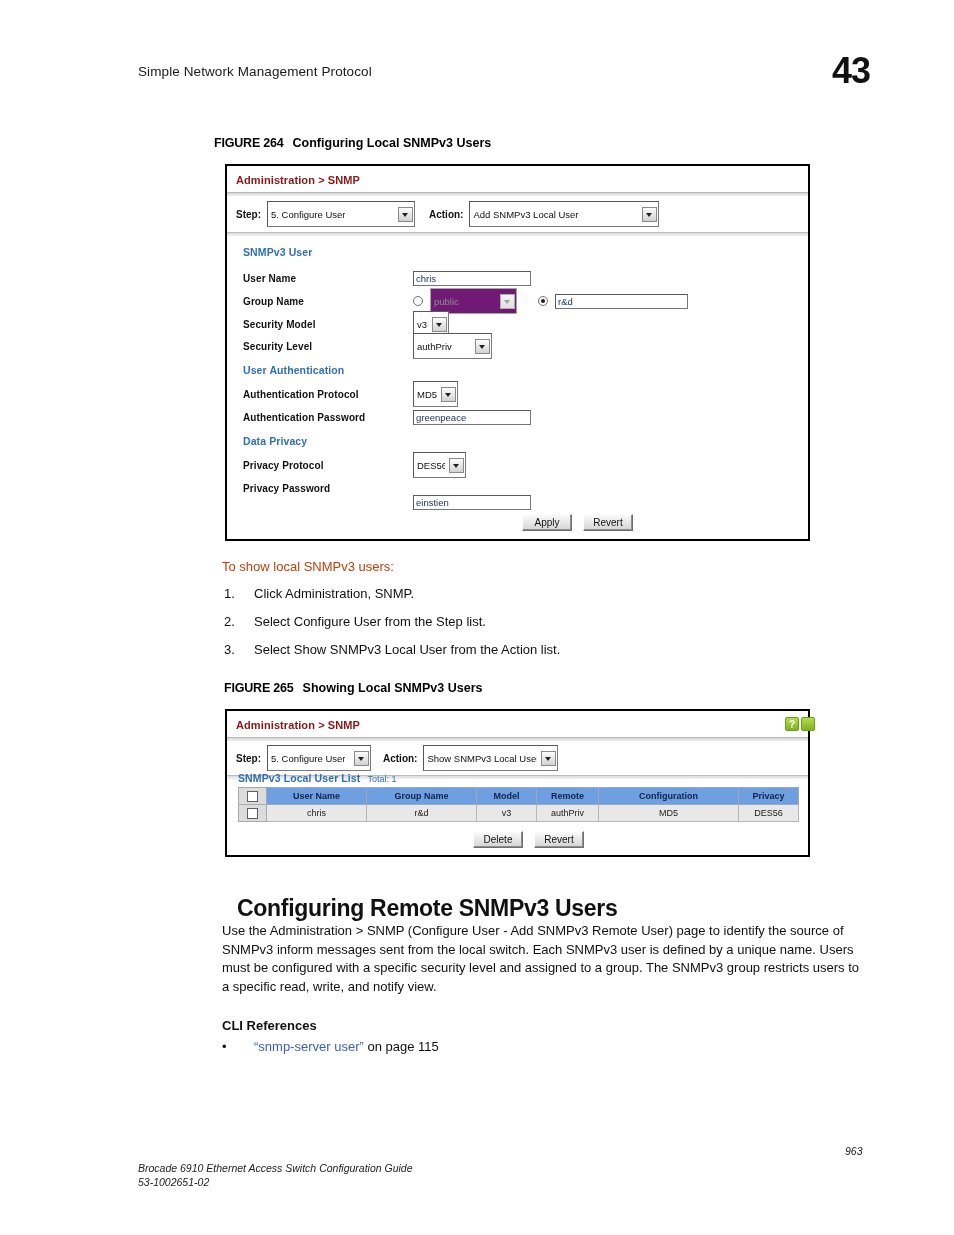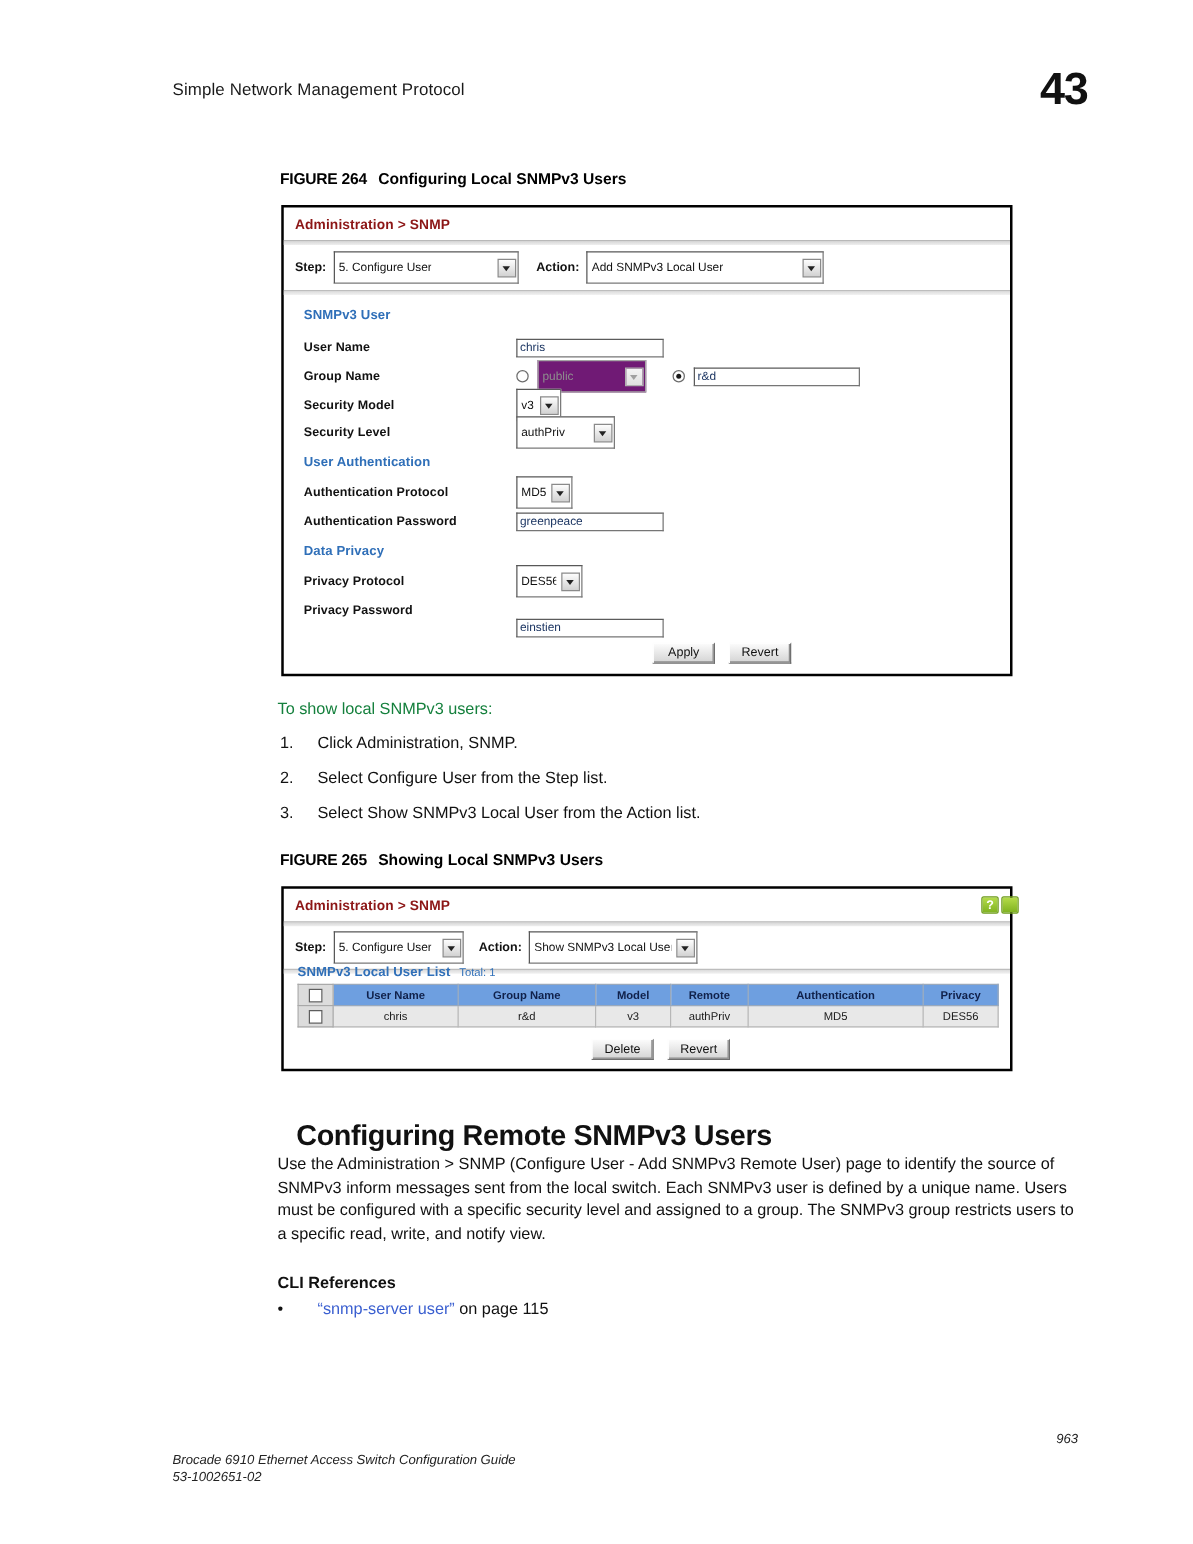--- a/index.html
+++ b/index.html
@@ -257,21 +257,21 @@
     font-weight: bold;
     line-height: 13px;
     text-align: center;
     box-sizing: border-box;
   }
 
   
   .bodytext {
     position: absolute;
     font-size: 13px;
-    color: #15803d;
+    color: #c2410c;
     line-height: 18px;
   }
   .numlist { position: absolute; }
   .numitem {
     position: absolute;
     font-size: 13px;
     color: #111;
     display: flex;
   }
   .numitem .n { width: 30px; flex: 0 0 30px; }
@@ -320,21 +320,21 @@
     font-style: italic;
     color: #222;
   }
 </style>
 </head>
 <body>
 
 <div class="runhead">Simple Network Management Protocol</div>
 <div class="chapnum">43</div>
 
-<div class="figcap" style="left:224px; top:136px;">
+<div class="figcap" style="left:214px; top:136px;">
   <span class="fignum">FIGURE 264</span><span class="figtitle">Configuring Local SNMPv3 Users</span>
 </div>
 
 <div class="panel" style="left:225px; top:164px; width:585px; height:377px;">
 
   <div class="panel-crumb">Administration &gt; SNMP</div>
   <div class="crumb-rule"></div>
 
   <div class="stepbar">
     <span class="lbl">Step:</span>
@@ -486,21 +486,21 @@
     </colgroup>
     <thead>
       <tr>
         <th class="cbcol">
           <span class="cbx"></span>
         </th>
         <th>User Name</th>
         <th>Group Name</th>
         <th>Model</th>
         <th>Remote</th>
-        <th>Authentication</th>
+        <th>Configuration</th>
         <th>Privacy</th>
       </tr>
     </thead>
     <tbody>
       <tr>
         <td class="cbcol">
           <span class="cbx"></span>
         </td>
         <td>chris</td>
         <td>r&amp;d</td>

